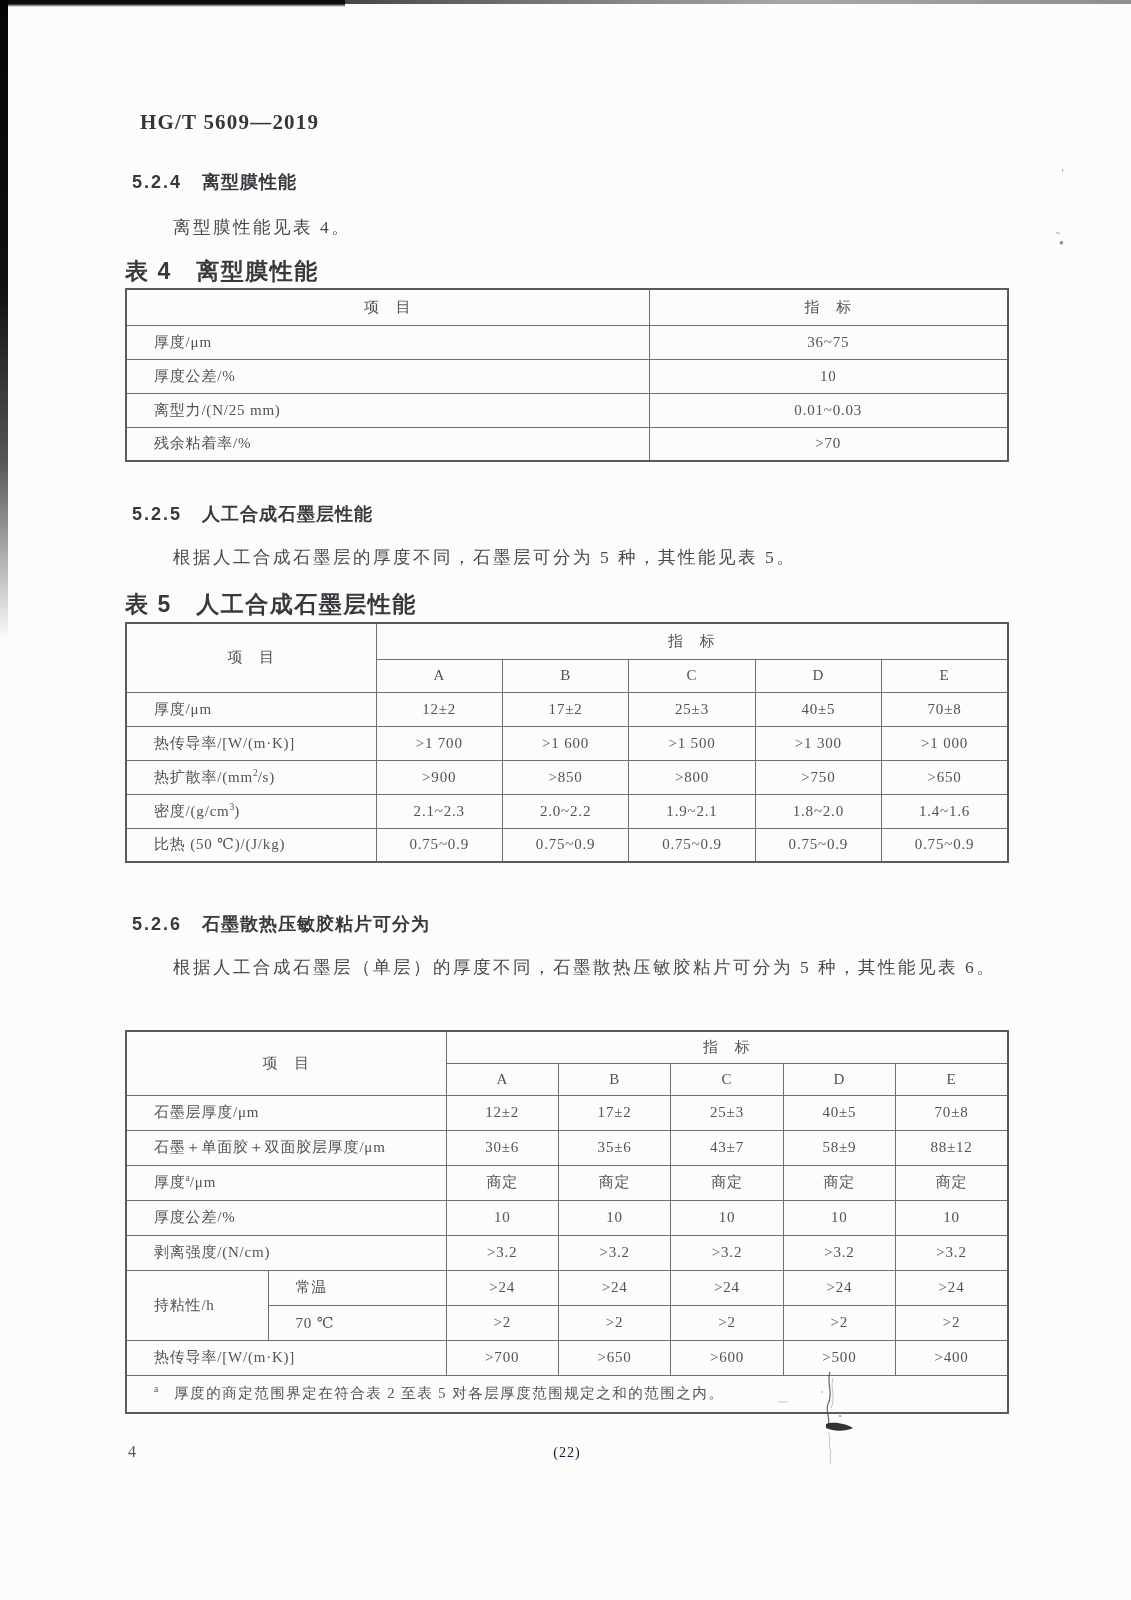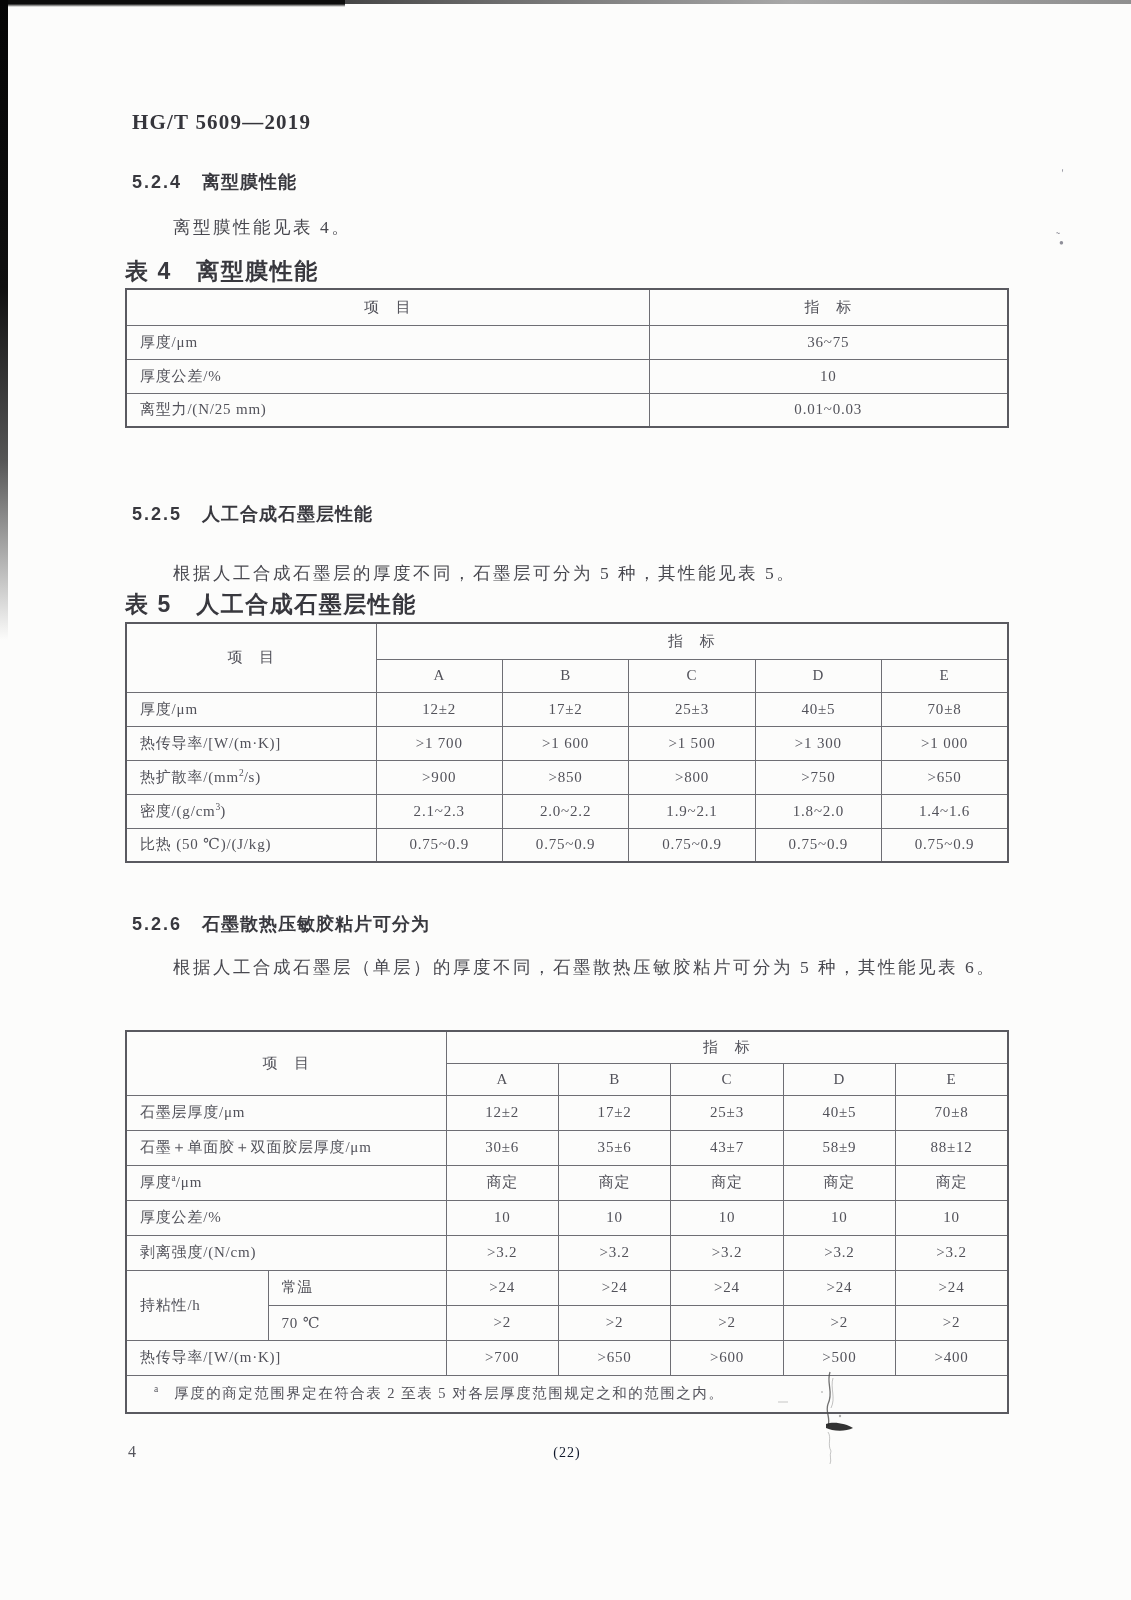--- a/index.html
+++ b/index.html
@@ -7,35 +7,35 @@
         font-family:"Liberation Serif","DejaVu Serif",serif;color:#46464c;}
   
   .top-edge{position:absolute;left:0;top:0;width:1131px;height:4px;
     background:linear-gradient(to right,#141414 0%,#2e2e2e 22%,#6f6f6f 45%,#a8a8a8 70%,#8f8f8f 100%);}
   .top-edge-dark{position:absolute;left:0;top:0;width:345px;height:7px;
     background:linear-gradient(to bottom,#0c0c0c 55%,rgba(12,12,12,0));}
   .left-edge{position:absolute;left:0;top:0;width:8px;height:640px;
     background:linear-gradient(to bottom,#050505 0%,#101010 45%,#565656 72%,rgba(190,190,190,0) 100%);}
   .mark{position:absolute;color:#8f8f99;font-size:12px;line-height:1;}
   
-  .doc-code{position:absolute;left:132px;top:110px;font-size:21px;font-weight:700;
+  .doc-code{position:absolute;left:140px;top:110px;font-size:21px;font-weight:700;
     letter-spacing:1.2px;color:#35353b;}
   .sec{position:absolute;left:132px;font-size:18px;font-weight:700;color:#38383e;
     font-family:"Liberation Sans","DejaVu Sans",sans-serif;letter-spacing:1px;text-align:right;}
   .sec .num{margin-right:20px;letter-spacing:2px;}
   .para{position:absolute;left:173px;font-size:17.5px;color:#48484f;letter-spacing:2.5px;}
   .tbl-title{position:absolute;left:125px;width:884px;text-align:left;font-size:23px;
     font-weight:700;color:#38383e;font-family:"Liberation Sans","DejaVu Sans",sans-serif;
     letter-spacing:1.5px;}
   
   table.tbl{position:absolute;left:125px;width:884px;table-layout:fixed;border-collapse:collapse;
     font-size:15px;color:#52525a;border:2px solid #5a5a60;}
   table.tbl td{border:1px solid #6e6e74;padding:0 6px;text-align:center;vertical-align:middle;
     letter-spacing:0.8px;overflow:hidden;}
-  table.tbl td.l{text-align:left;padding-left:13px;}
+  table.tbl td.l{text-align:left;padding-left:27px;}
   table.tbl td.fn{text-align:left;padding-left:27px;font-size:14.5px;letter-spacing:1.5px;}tr.h32{height:32px}tr.h33{height:33px}tr.h34{height:34px}
   tr.h35{height:35px}tr.h36{height:36px}tr.h38{height:38px}
   sup{font-size:9.5px;letter-spacing:0;}
   .footer-num{position:absolute;left:128px;top:1443px;font-size:16px;color:#55555c;}
   .footer-center{position:absolute;left:125px;top:1445px;width:884px;text-align:center;
     font-size:14px;color:#0f172a;letter-spacing:1px;}
   .smudge{position:absolute;left:770px;top:1358px;}
 </style>
 </head>
 <body>
@@ -71,27 +71,31 @@
       <td>36~75</td>
     </tr>
     <tr class="h34">
       <td class="l">厚度公差/%</td>
       <td>10</td>
     </tr>
     <tr class="h34">
       <td class="l">离型力/(N/25 mm)</td>
       <td>0.01~0.03</td>
     </tr>
+    <tr class="h34">
+      <td class="l">残余粘着率/%</td>
+      <td>&gt;70</td>
+    </tr>
   </tbody>
     </table>
 
   <div class="sec" style="top:502px;">
     <span class="num">5.2.5</span><span>人工合成石墨层性能</span>
   </div>
-  <div class="para" style="top:545px;margin-top:16px;">根据人工合成石墨层的厚度不同，石墨层可分为 5 种，其性能见表 5。</div>
+  <div class="para" style="top:545px;">根据人工合成石墨层的厚度不同，石墨层可分为 5 种，其性能见表 5。</div>
   <div class="tbl-title" style="top:589px;">表 5　人工合成石墨层性能</div>
 
   <table class="tbl" style="top:622px;">
     <colgroup>
         <col style="width:250px">
         <col>
         <col>
         <col>
         <col>
         <col>

